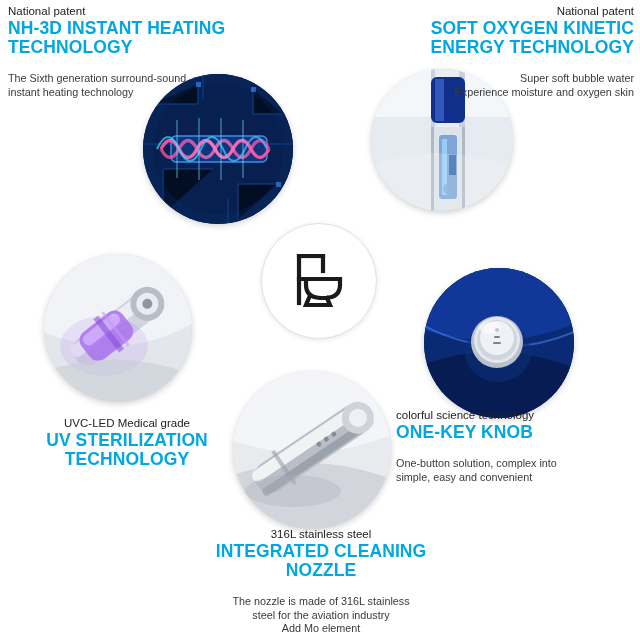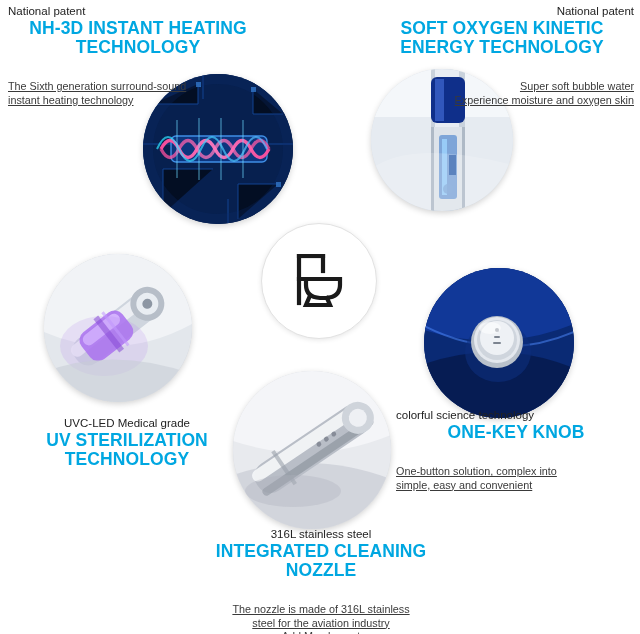--- a/index.html
+++ b/index.html
@@ -31,29 +31,27 @@
     margin: 0 0 1px 0;
   }
   .title {
     font-size: 17.5px;
     line-height: 19px;
     color: #00a7e1;
     font-weight: bold;
     letter-spacing: 0.1px;
     margin: 0;
     text-transform: uppercase;
-    text-align: center;
   }
   .desc {
     font-size: 10.8px;
     line-height: 13.5px;
     color: #3a3a3a;
-    margin: 23px 0 0 0;
+    margin: 15px 0 0 0;
     white-space: pre-line;
-    text-decoration: underline;
   }
 
   .t-left  { text-align: left; }
   .t-right { text-align: right; }
   .t-center { text-align: center; }
 
   
   #blk-heating { left: 8px;  top: 4px;  width: 260px; }
   #blk-oxygen  { left: 370px; top: 4px; width: 264px; }
   #blk-uv      { left: 2px;  top: 416px; width: 250px; }

